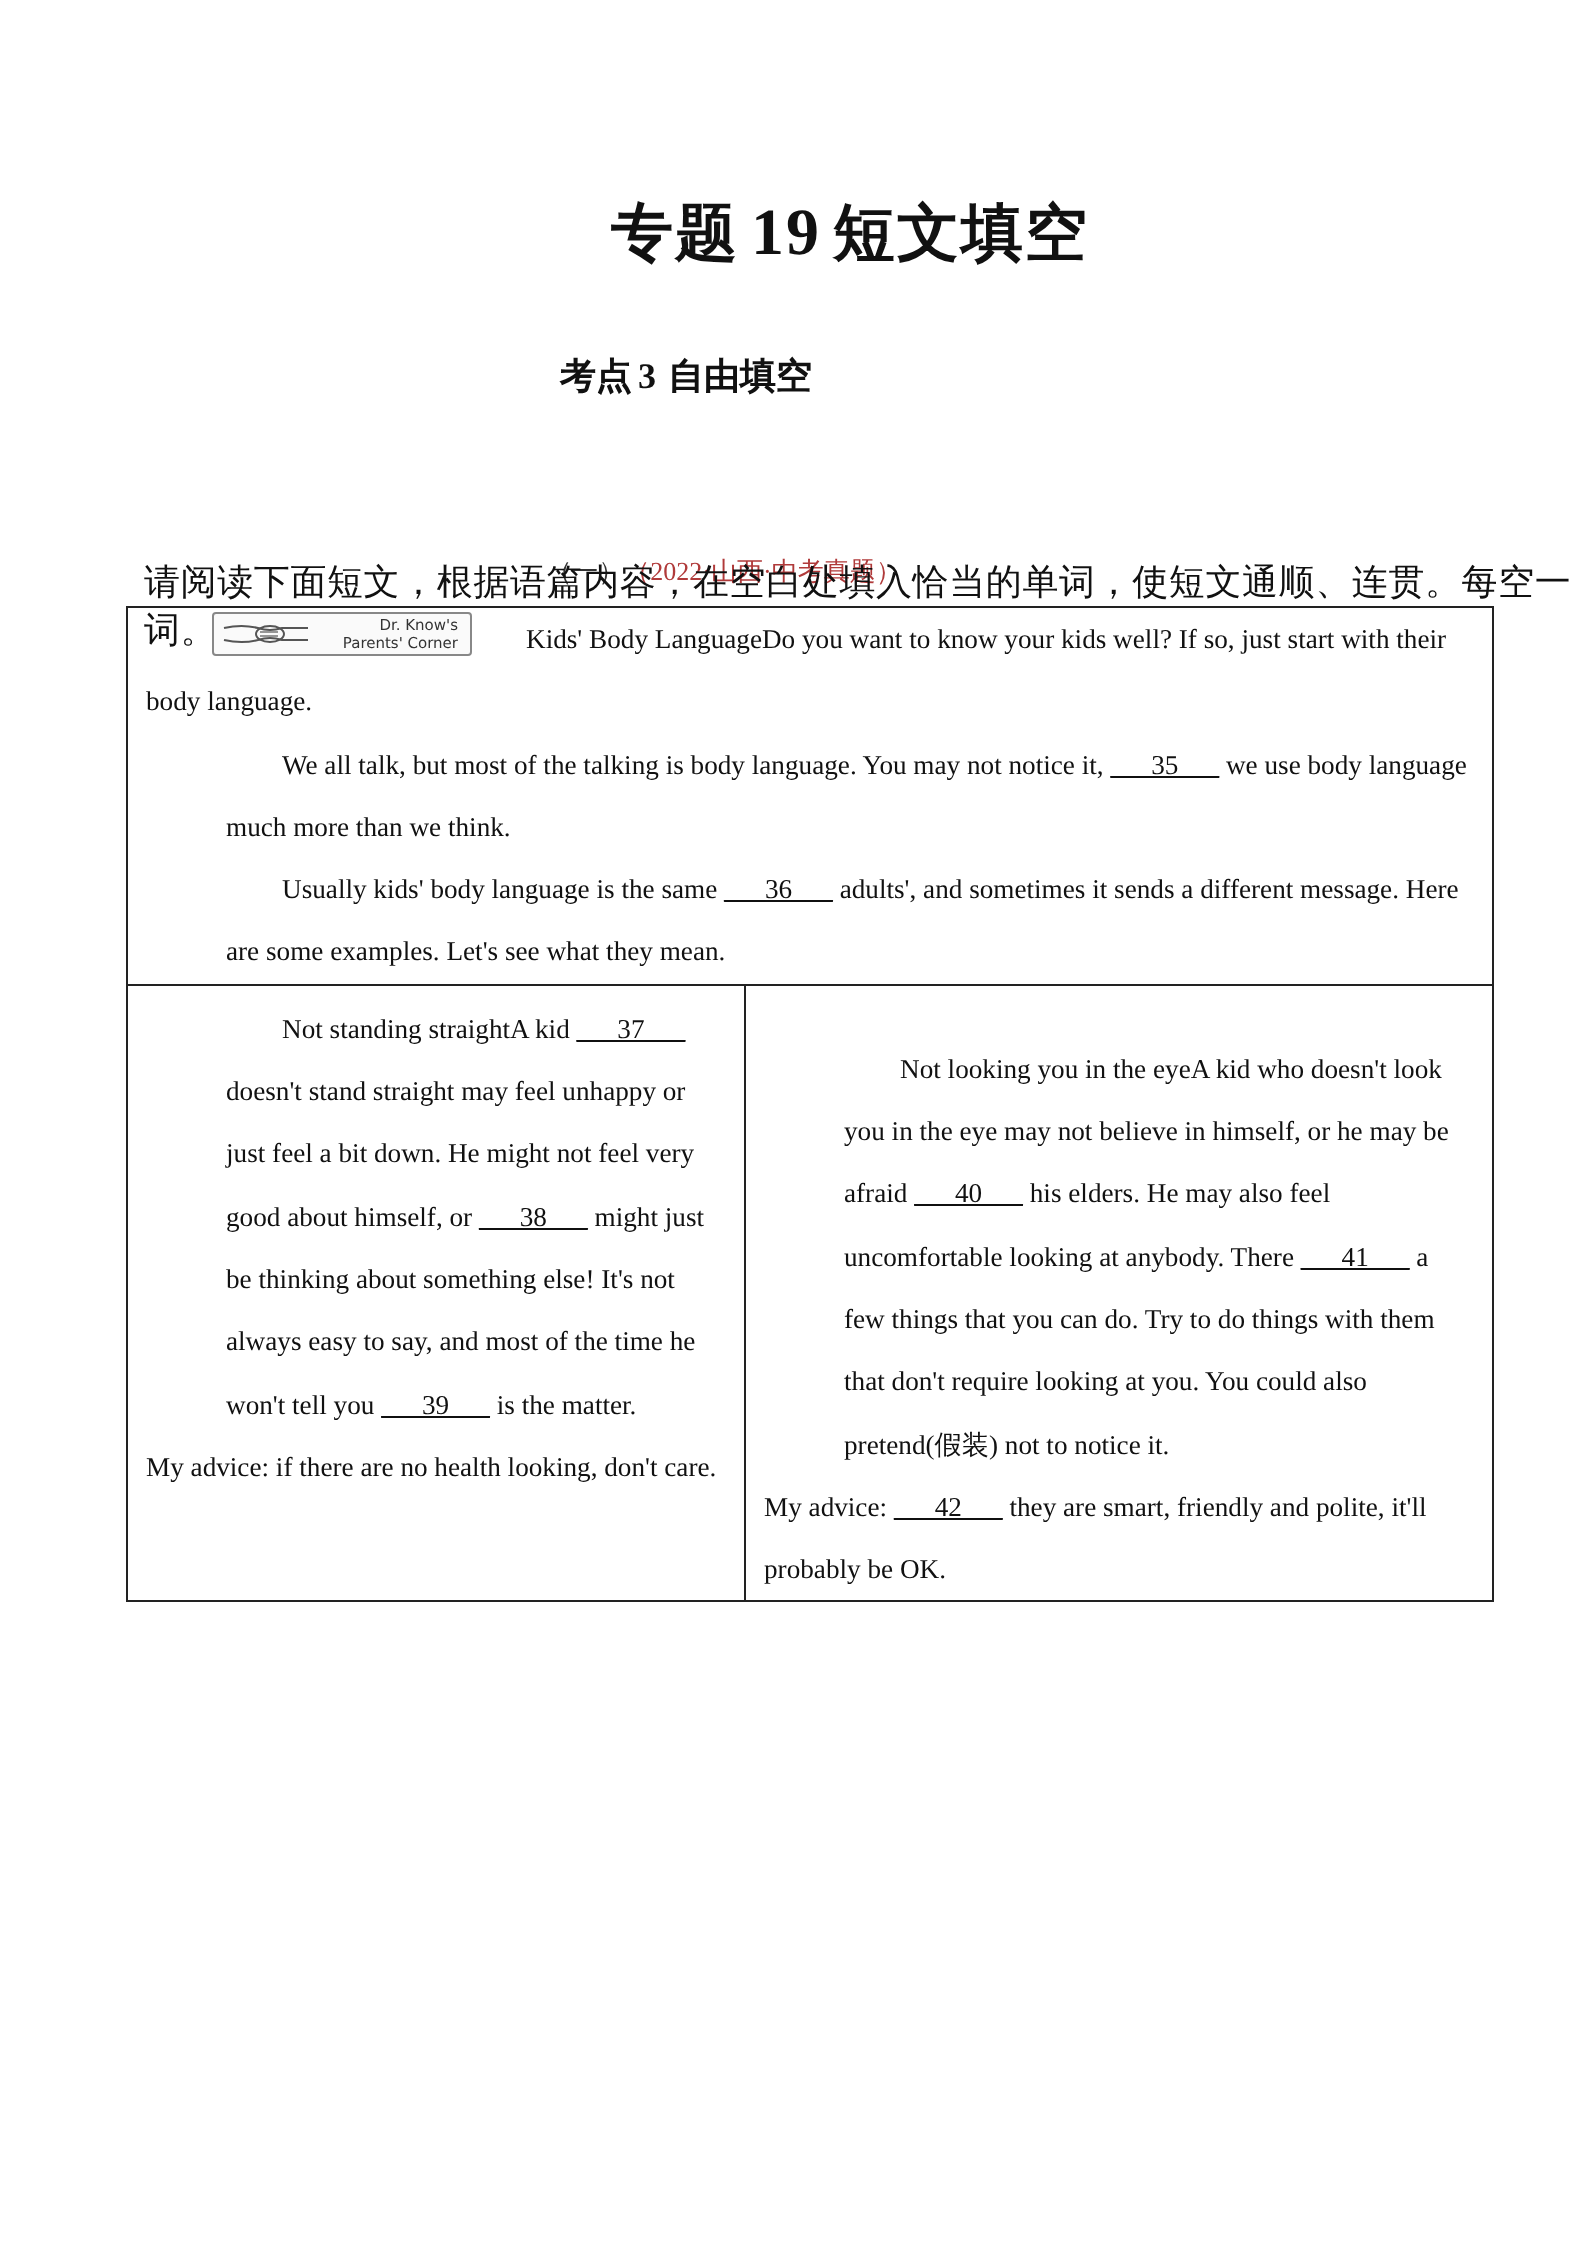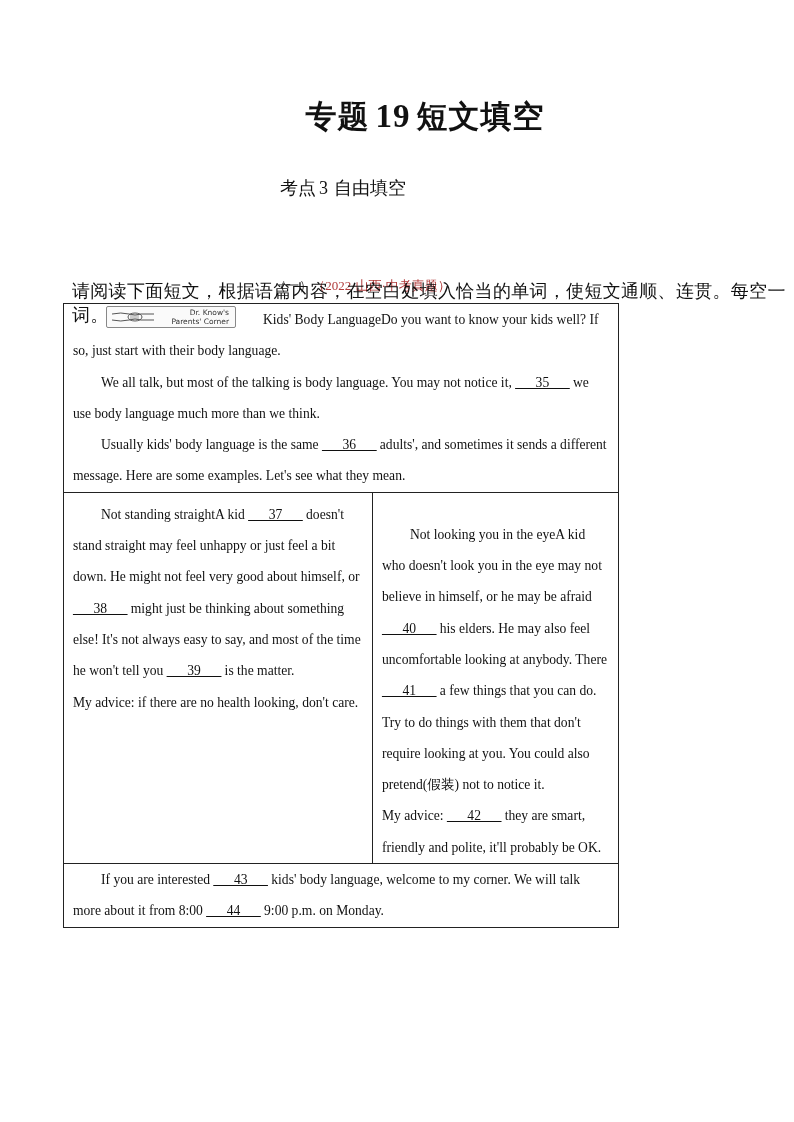--- a/index.html
+++ b/index.html
@@ -2,30 +2,30 @@
 <html><head>
   <meta charset="utf-8">
   <style>
     html, body { margin: 0; padding: 0; background: #ffffff; }
     body { width: 794px; height: 1122px; position: relative; overflow: hidden;
       font-family: "Liberation Serif", "DejaVu Serif", serif; color: #111; }
     .title { position: absolute; top: 96px; left: 0; width: 778px; text-align: center;
       font-size: 31px; font-weight: bold; letter-spacing: 1px; font-family: "DejaVu Sans", "Liberation Sans", sans-serif; padding-left: 36px; }
     .title .num { font-family: "Liberation Serif", serif; font-size: 33px; margin: 0 6px; }
     .subtitle { position: absolute; top: 176px; left: 0; width: 686px; text-align: center;
-      font-size: 18px; font-weight: normal; font-family: "DejaVu Sans", "Liberation Sans", sans-serif; }
+      font-size: 18px; font-weight: bold; font-family: "DejaVu Sans", "Liberation Sans", sans-serif; }
     .subtitle .num { font-family: "Liberation Serif", serif; margin: 0 6px 0 3px; }
     .source { position: absolute; top: 246px; left: 0; width: 724px; text-align: center; font-size: 13px; margin-top: 31px; }
     .source .paren { color: #333; }
     .source .red { color: #b03a3a; }
     .instruction { position: absolute; top: 279px; left: 72px; font-size: 18px; letter-spacing: 0.3px; }
-    table.passage { position: absolute; top: 303px; left: 63px; width: 556px; border-collapse: collapse;
+    table.passage { position: absolute; top: 303px; left: 63px; width: 684px; border-collapse: collapse;
       font-size: 13.6px; }
     table.passage td { border: 1.3px solid #222; vertical-align: top; padding: 0 9px; line-height: 31.3px; }
-    .indent { text-indent: 28px; }
+    .indent { text-indent: 28px; margin-left: 40px; }
     .row1 td { padding-top: 16px; padding-bottom: 2px; }
     .logo { display: inline-block; width: 128px; height: 20px; border: 1px solid #888; border-radius: 2px;
       vertical-align: middle; margin-left: 33px; margin-right: 27px; position: relative; top: -4px;
       background: #fafafa; line-height: 10px; }
     .logo .hands { position: absolute; left: 4px; top: 3px; width: 44px; height: 14px; }
     .logo .ltext { position: absolute; right: 6px; top: 1px; font-family: "DejaVu Sans", sans-serif;
       font-size: 7.5px; color: #333; text-align: right; line-height: 9px; }
     b.lead { font-weight: normal; }
     .blank { text-decoration: underline; white-space: pre; }
     .cell-left { width: 290px; padding-top: 6px !important; }
@@ -81,21 +81,14 @@
     </td>
     <td class="cell-right">
       <div class="indent">
         <b class="lead">Not looking you in the eye</b><span>A kid who doesn't look you in the eye may not believe in himself, or he may be afraid </span><span class="blank">___40___</span><span> his elders. He may also feel uncomfortable looking at anybody. There </span><span class="blank">___41___</span><span> a few things that you can do. Try to do things with them that don't require looking at you. You could also pretend(假装) not to notice it.</span>
       </div>
       <div>
         <span>My advice: </span><span class="blank">___42___</span><span> they are smart, friendly and polite, it'll probably be OK.</span>
       </div>
     </td>
   </tr>
-  <tr class="row3">
-    <td colspan="2">
-      <div class="indent">
-        <span>If you are interested </span><span class="blank">___43___</span><span> kids' body language, welcome to my corner. We will talk more about it from 8:00 </span><span class="blank">___44___</span><span> 9:00 p.m. on Monday.</span>
-      </div>
-    </td>
-  </tr>
 </tbody>
   </table>
 
 </body></html>

